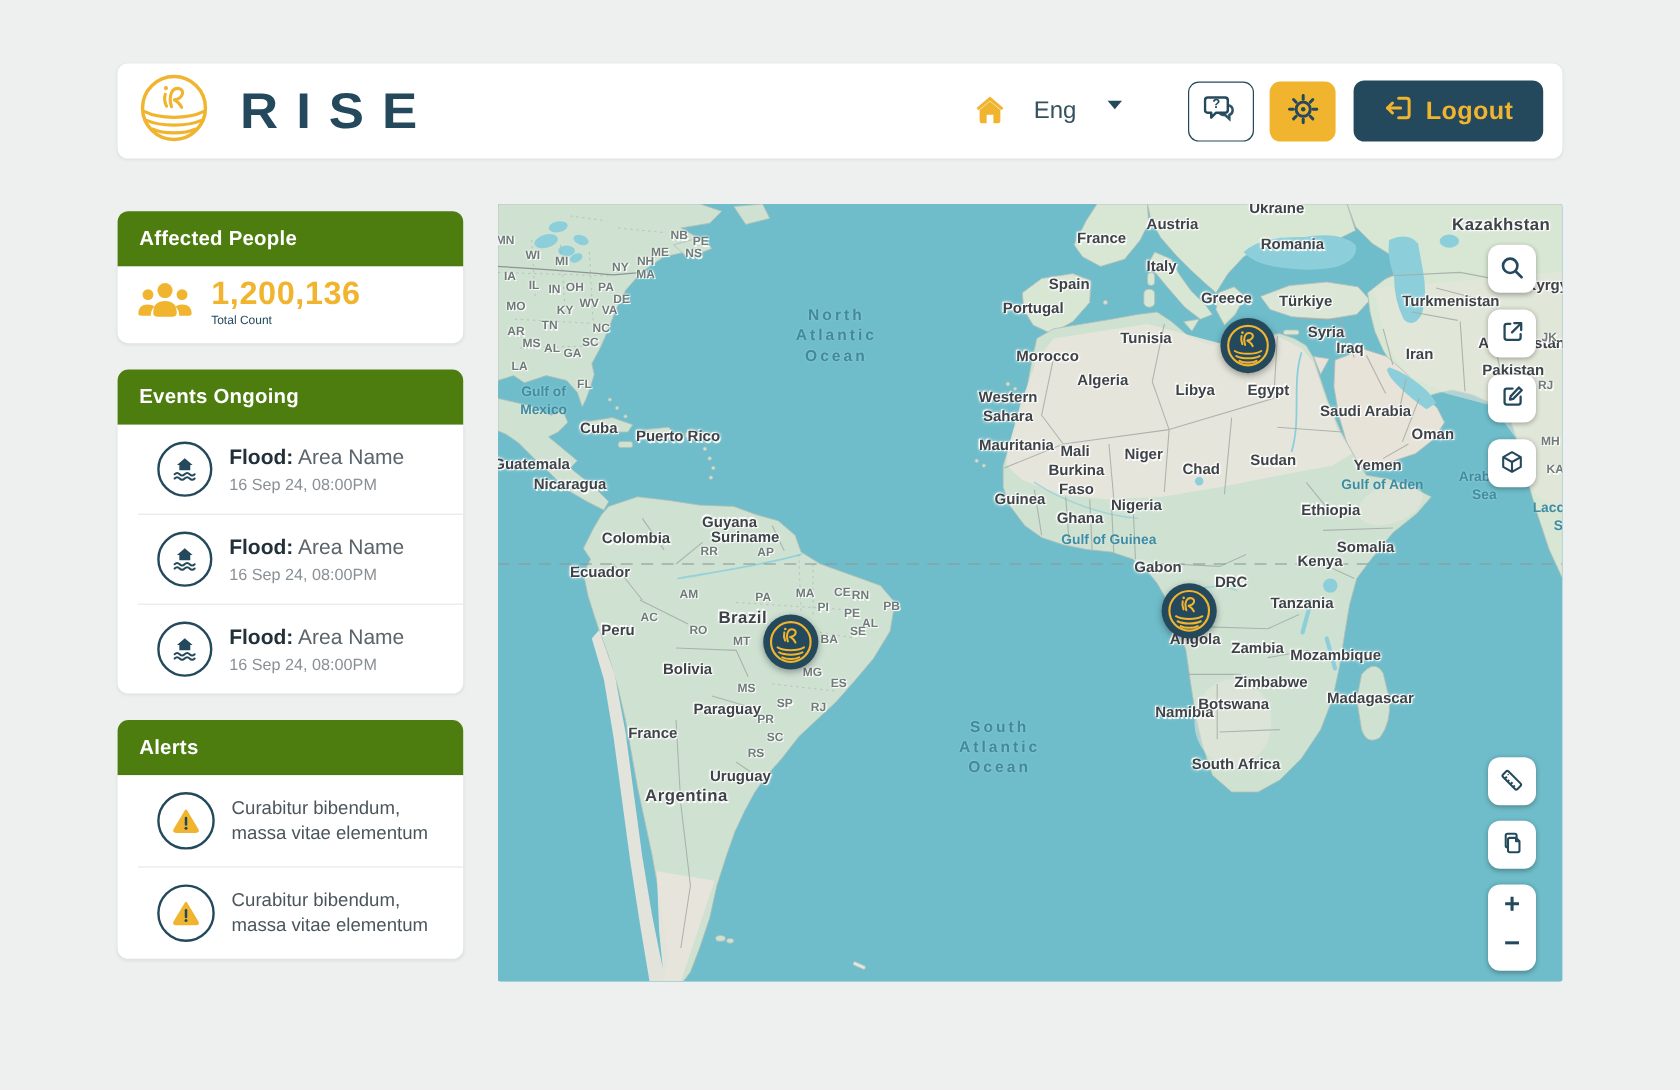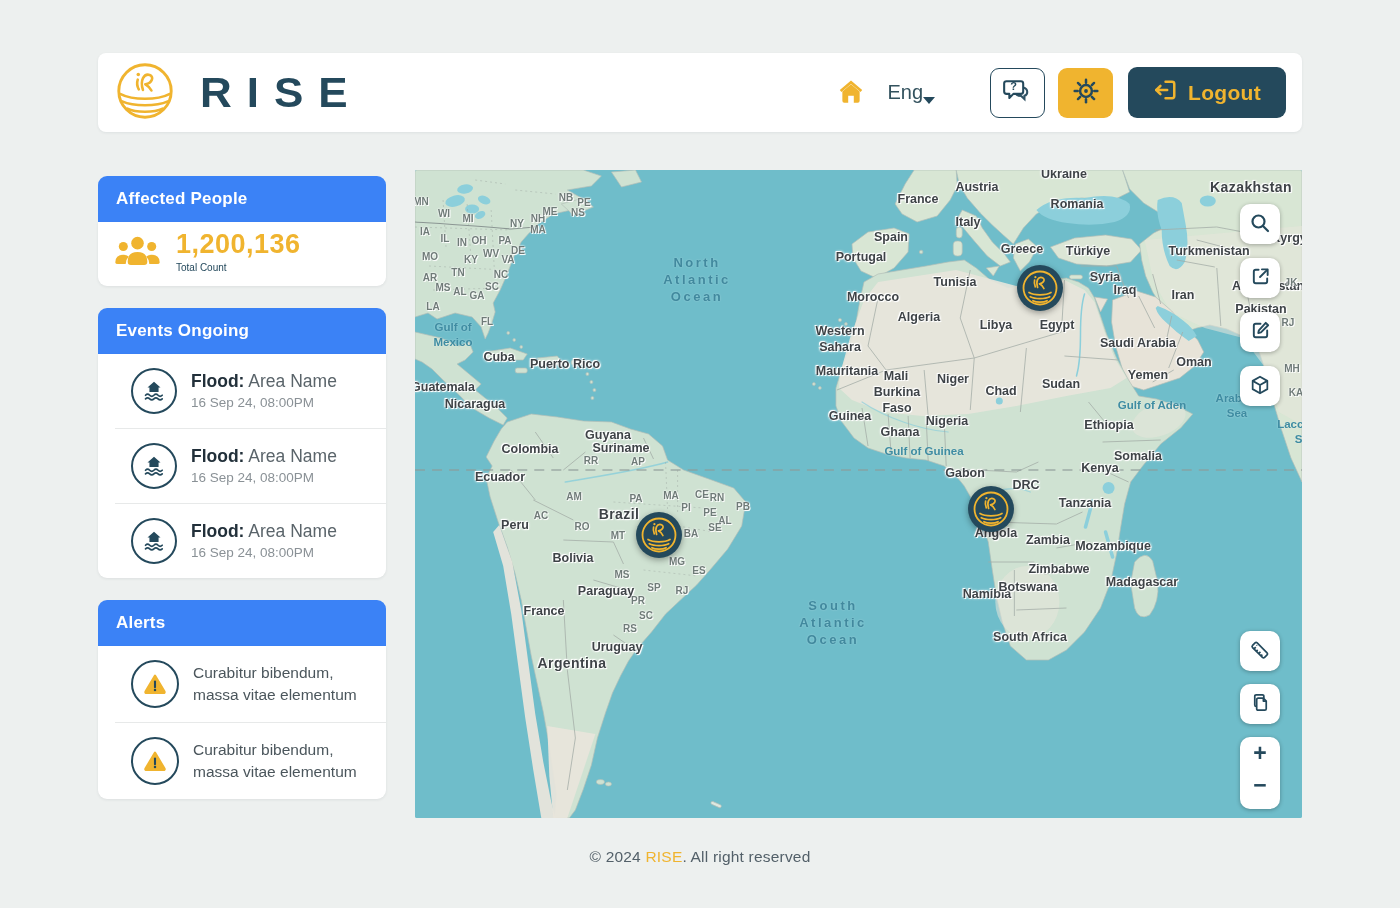--- a/index.html
+++ b/index.html
@@ -19,40 +19,40 @@
     display:flex; align-items:center; justify-content:space-between;
     padding:0 16px 0 18px;
   }
   .logo { display:flex; align-items:center; gap:26px; }
   .wordmark {
     font-size:44px; font-weight:700; letter-spacing:15px; color:#24495C;
     display:inline-block; transform:scaleY(.95); line-height:1;
   }
   .hdr-right { display:flex; align-items:center; }
   .home-btn { background:none; border:none; cursor:pointer; margin-right:22px; display:flex; }
-  .lang { display:flex; align-items:flex-end; gap:0; font-size:20px; color:#33525e; margin-right:42px; cursor:pointer; }
+  .lang { display:flex; align-items:flex-start; gap:26px; font-size:20px; color:#33525e; margin-right:42px; cursor:pointer; }
   .caret { width:0; height:0; border-left:6px solid transparent; border-right:6px solid transparent; border-top:7px solid #24495C; margin-top:3px; }
   .icon-btn {
     width:55px; height:50px; border-radius:9px; display:flex; align-items:center; justify-content:center;
     border:1.8px solid #24495C; background:#fff; cursor:pointer; margin-left:13px;
   }
   .icon-btn.yellow { background:#F0B42F; border:none; }
   .logout-btn {
     height:51px; background:#24495C; color:#F0B42F; display:flex; align-items:center; gap:11px;
     padding:0 25px; border-radius:9px; font-size:21px; font-weight:700; cursor:pointer; border:none;
     margin-left:15px; font-family:"Liberation Sans",sans-serif; letter-spacing:.3px;
   }
 
   
   .content { display:flex; margin-top:44px; align-items:flex-start; }
   .sidebar { width:288px; flex:none; }
 
   .panel { margin-bottom:22px; }
   .panel-header {
-    background:#3b82f6; color:#fff; font-weight:700; font-size:17px;
+    background:#4d7c0f; color:#fff; font-weight:700; font-size:17px;
     padding:13px 18px; border-radius:9px 9px 0 0; letter-spacing:.2px;
   }
   .panel-body { background:#fff; border-radius:0 0 9px 9px; box-shadow:0 1px 3px rgba(20,40,50,.08);padding-left:17px; }
 
   .affected-body { display:flex; align-items:flex-end; gap:15px; padding:8px 16px 13px 16px; }
   .count { color:#F0B42F; font-size:27px; font-weight:700; letter-spacing:.5px; line-height:1.1; }
   .count-label { color:#24495C; font-size:10px; margin-top:2px; }
 
   .event-row { display:flex; align-items:center; gap:14px; padding:14px 16px; cursor:pointer; }
   .event-row + .event-row { border-top:1px solid #e7e9e9; }
@@ -653,21 +653,21 @@
           <span class="maplabel country" style="left: 538px; top: 209px;">Niger</span>
 
           <span class="maplabel country" style="left: 586px; top: 221px;">Chad</span>
 
           <span class="maplabel country" style="left: 646px; top: 214px;">Sudan</span>
 
           <span class="maplabel country" style="left: 723px; top: 173px;">Saudi Arabia</span>
 
           <span class="maplabel country" style="left: 779px; top: 192px;">Oman</span>
 
-          <span class="maplabel country" style="left: 733px; top: 205px;">Yemen</span>
+          <span class="maplabel country" style="left: 733px; top: 218px;">Yemen</span>
 
           <span class="maplabel country" style="left: 482px; top: 230px;">Burkina
 Faso</span>
 
           <span class="maplabel country" style="left: 435px; top: 246px;">Guinea</span>
 
           <span class="maplabel country" style="left: 485px; top: 262px;">Ghana</span>
 
           <span class="maplabel country" style="left: 532px; top: 251px;">Nigeria</span>
 
@@ -831,16 +831,13 @@
           </span>
         </button>
         <div class="zoomctl">
           <button class="zi">+</button>
           <button class="zo">−</button>
         </div>
       </div>
     </div>
   </div>
 
-  <footer>
-    <span>© 2024 </span><span class="brand">RISE</span><span>. All right reserved</span>
-  </footer>
 </div>
 
 </body></html>

